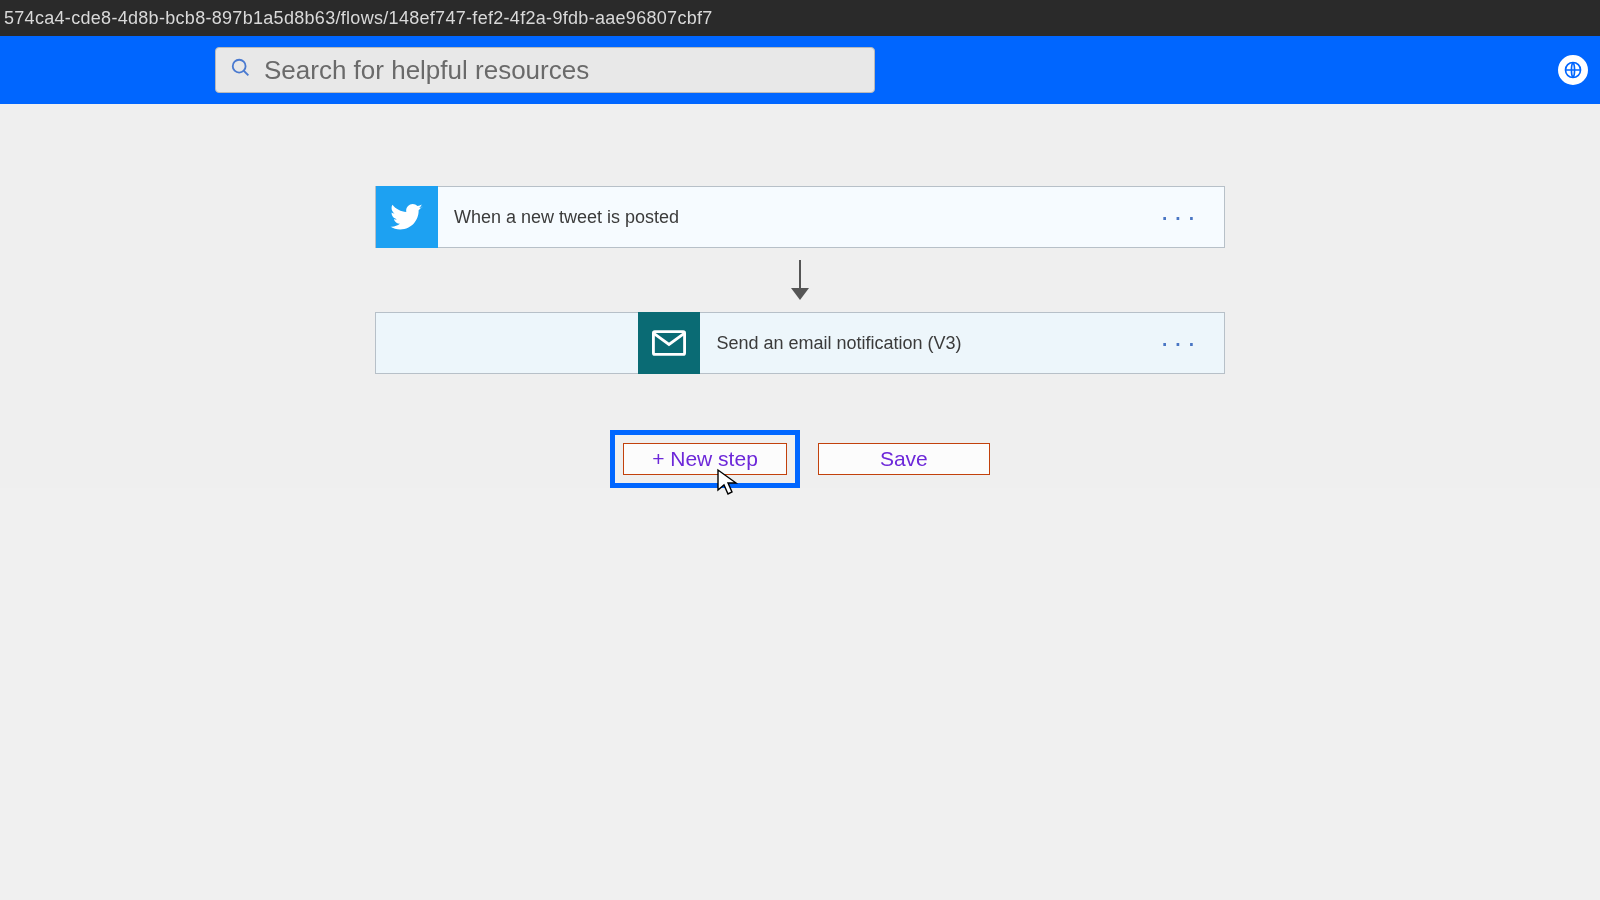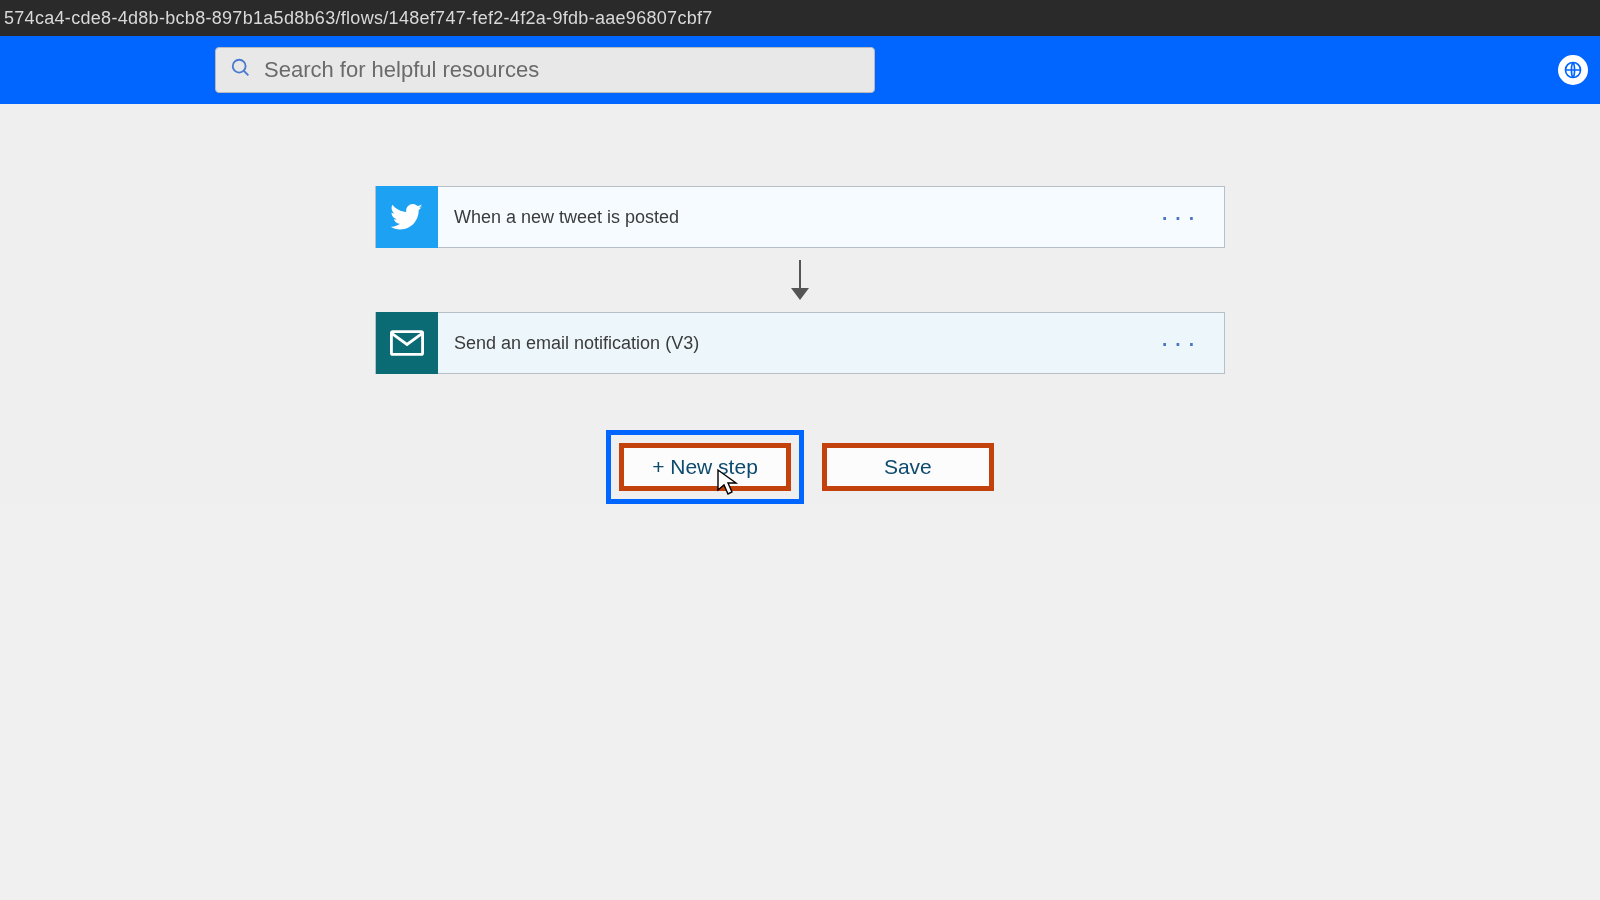--- a/index.html
+++ b/index.html
@@ -17,21 +17,21 @@
     width:100%; height:68px; background:#0066ff;
     display:flex; align-items:center; position:relative;
   }
   .search-wrap {
     margin-left:215px; width:660px; height:46px; background:#e8e8e8;
     border:1px solid #b9b9b9; border-radius:4px;
     display:flex; align-items:center; padding:0 14px; gap:12px;
   }
   .search-wrap input {
     flex:1; border:none; background:transparent; outline:none;
-    font-size:22px; color:#555;
+    font-size:26px; color:#555;
   }
   .search-wrap input::placeholder { color:#6a6a6a; }
 
   .globe-btn {
     position:absolute; right:10px; top:50%; transform:translateY(-50%);
     color:#0066ff; background:#fff; width:34px; height:34px; border-radius:50%;
     display:flex; align-items:center; justify-content:center;
     border:2px solid #0066ff;
   }
 
@@ -40,21 +40,21 @@
     width:100%; background:#efefef; padding-top:82px;
     display:flex; flex-direction:column; align-items:center;
   }
 
   .card {
     width:850px; height:62px; border:1px solid #b7c0c8;
     display:flex; align-items:center; background:#f4f9fd;
     position:relative;
   }
   .card.trigger { background:#f6fbff; }
-  .card.action  { background:#edf6fb; }
+  .card.action  { background:#edf6fb;justify-content:center; }
 
   .icon-slab {
     width:62px; height:62px; display:flex; align-items:center; justify-content:center;
     flex:0 0 62px;
   }
   .icon-slab.twitter { background:#1da1f2; }
   .icon-slab.mail    { background:#0a6b74; }
 
   .card-title {
     margin-left:16px; font-size:18px; color:#3b3b3b; font-weight:400;
@@ -72,22 +72,22 @@
   }
   .arrow-down .head {
     position:absolute; left:50%; bottom:0; transform:translateX(-50%);
     width:0; height:0; border-left:9px solid transparent; border-right:9px solid transparent;
     border-top:12px solid #555;
   }
 
   .btn-row { display:flex; gap:18px; margin-top:56px; align-items:center; }
 
   .btn {
-    height:48px; padding:0 28px; background:#fcfcfc; border:5px solid #c2410c;
-    font-size:21px; color:#0c4a6e; display:flex; align-items:center; justify-content:center;
+    height:32px; padding:0 28px; background:#fcfcfc; border:1px solid #c2410c;
+    font-size:21px; color:#6d28d9; display:flex; align-items:center; justify-content:center;
     cursor:pointer;
   }
   .btn.save { width:172px; }
 
   .focus-ring {
     padding:8px; border:5px solid #0066ff; display:inline-flex;
   }
 
   
   .cursor {

